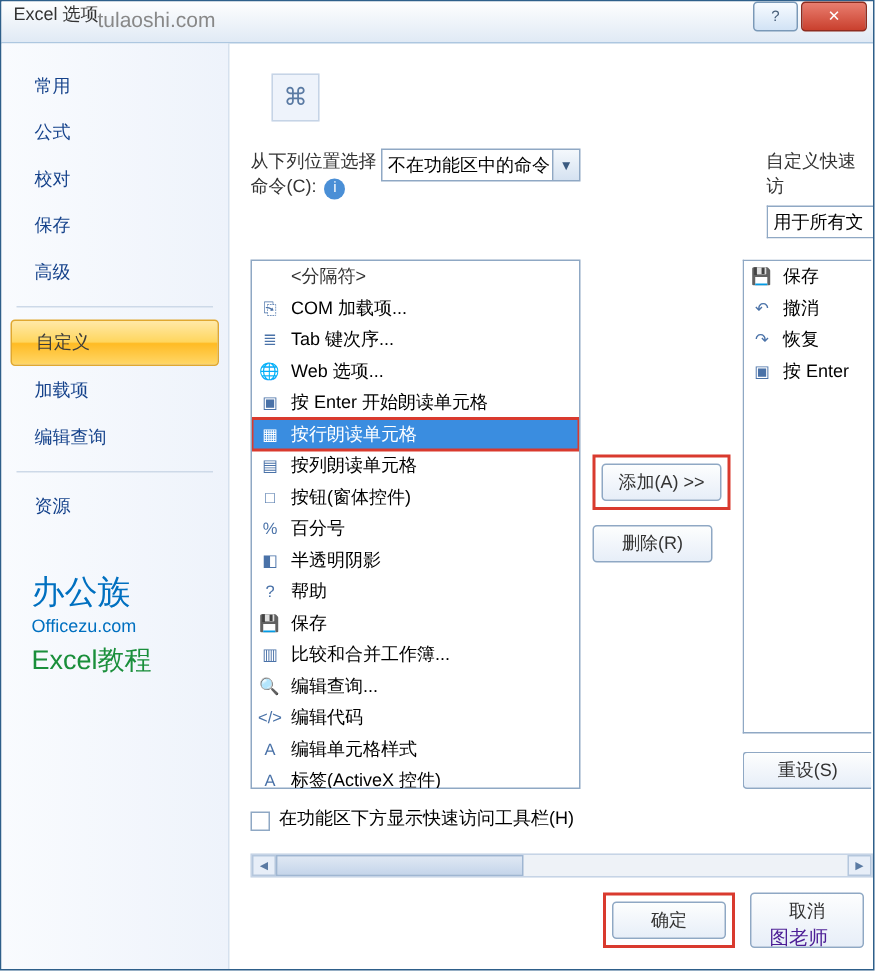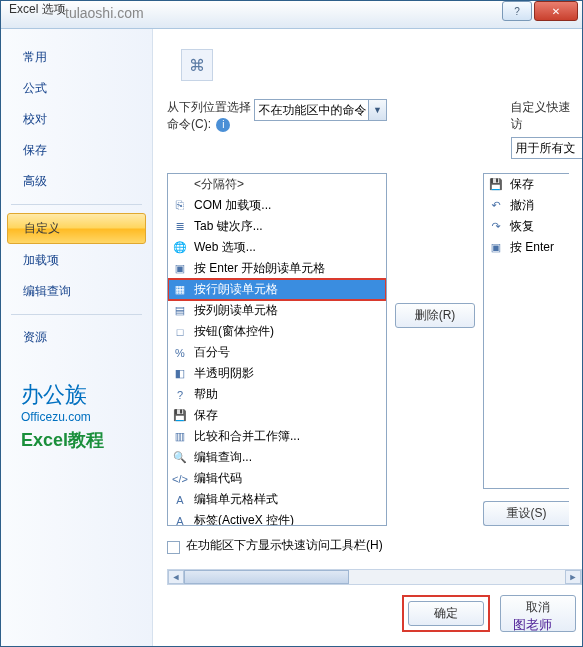--- a/index.html
+++ b/index.html
@@ -11,21 +11,21 @@
 .win-btn.close{background:linear-gradient(#e97e6f,#c9402e);color:#fff;border-color:#8e2c1f;width:44px}
 .watermark{position:absolute;top:4px;left:64px;color:#888;font-size:14px;z-index:10}
 .body{display:flex;height:calc(100% - 28px)}
 .nav{width:152px;background:linear-gradient(to right,#f9fbfe,#eef3fb);padding:12px 0;border-right:1px solid #d6e1ee}
 .nav-item{padding:6px 16px;color:#15428b;cursor:default;margin:2px 6px;border-radius:3px}
 .nav-item.selected{background:linear-gradient(#ffe9a8,#ffd65e 48%,#ffbb24 52%,#ffd768);color:#3b3b3b;border:1px solid #e0a830}
 .nav-sep{height:1px;background:#cdd9e8;margin:8px 10px}
 .logo-block{position:absolute;left:20px;top:380px;line-height:1.3}
 .logo-l1{color:#0070c0;font-size:22px;font-weight:normal}
 .logo-l2{color:#0070c0;font-size:12px}
-.logo-l3{color:#1a8f3b;font-size:18px;font-weight:bold;margin-top:4px}
+.logo-l3{color:#1a8f3b;font-size:18px;font-weight:normal;margin-top:4px}
 .content{flex:1;padding:14px 0 14px 14px;display:flex;flex-direction:column;overflow:hidden}
 .header-row{display:flex;align-items:center;gap:10px;margin:6px 0 18px 14px}
 .header-icon{width:32px;height:32px;background:#eef3fb;border:1px solid #c6d4e6;display:flex;align-items:center;justify-content:center;color:#5a7aa3;font-size:16px}
 .header-title{font-size:14px;color:#333}
 .form-row{display:flex;gap:12px;margin-bottom:6px}
 .col{display:flex;flex-direction:row}
 .label{margin-bottom:4px;color:#333}
 .info-icon{display:inline-block;width:14px;height:14px;border-radius:50%;background:#4a8fd6;color:#fff;font-size:10px;line-height:14px;text-align:center;margin-left:2px}
 .dropdown{width:220px;height:22px;border:1px solid #8fa8c4;background:#fff;display:flex;align-items:center;padding:0 4px;position:relative}
 .dropdown .dd-arrow{position:absolute;right:0;top:0;width:18px;height:100%;border-left:1px solid #8fa8c4;background:linear-gradient(#f4f8fc,#d5e2f1);display:flex;align-items:center;justify-content:center;color:#3a5a80;font-size:9px}
@@ -193,20 +193,23 @@
                 <span>标签(ActiveX 控件)</span>
               </div>
               <div class="li">
                 <span class="ico">Aa</span>
                 <span>标签(窗体控件)</span>
               </div>
             </div>
         </div>
 
         <div class="action-col">
+          <div class="btn-wrap-red">
+            <div class="btn">添加(A) &gt;&gt;</div>
+          </div>
           <div class="btn">删除(R)</div>
         </div>
 
         <div class="right-col">
           <div class="right-list" id="rightlist">
               <div class="li">
                 <span class="ico">💾</span>
                 <span>保存</span>
               </div>
               <div class="li">

